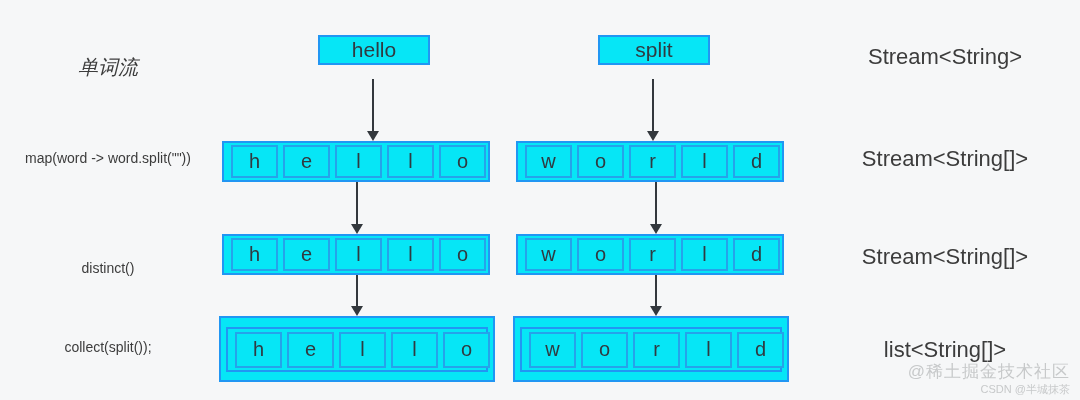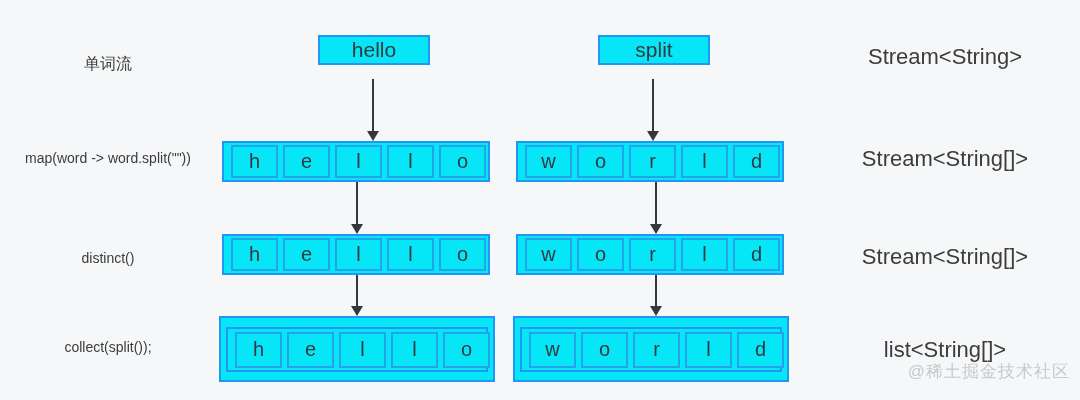--- a/index.html
+++ b/index.html
@@ -54,37 +54,37 @@
     position:absolute; left:-6px; width:0; height:0;
     border-left:6px solid transparent; border-right:6px solid transparent;
     border-top:10px solid var(--arrow,#33383d);
   }
 
   
   .left-label {
     position:absolute; left:8px; width:200px; text-align:center;
     color:var(--label-text,#3c3c3c); font-size:14px; white-space:nowrap;
   }
-  .left-label.cn { font-size:16px; }
+  .left-label.cn { font-size:20px;font-style:italic; }
   .right-label {
     position:absolute; left:820px; width:250px; text-align:center;
     color:var(--label-text,#3c3c3c); font-size:22px; white-space:nowrap;
   }
 
   
   .watermark { position:absolute; right:10px; top:361px; text-align:right; line-height:1.25; }
   .watermark .wm1 { font-size:17px; letter-spacing:1px; color:var(--watermark,#c7c9ca); }
   .watermark .wm2 { font-size:11px; color:var(--watermark,#c7c9ca); margin-top:1px; }
 </style>
 </head>
 <body>
 
 <div class="left-label cn" style="top:54px">单词流</div>
 <div class="left-label" style="top:150px">map(word -&gt; word.split(""))</div>
-<div class="left-label" style="top:250px">distinct()</div>
+<div class="left-label" style="top:260px">distinct()</div>
 <div class="left-label" style="top:339px">collect(split());</div>
 
 <div class="right-label" style="top:44px">Stream&lt;String&gt;</div>
 <div class="right-label" style="top:146px">Stream&lt;String[]&gt;</div>
 <div class="right-label" style="top:244px">Stream&lt;String[]&gt;</div>
 <div class="right-label" style="top:337px">list&lt;String[]&gt;</div>
 
 <div class="word-box abs" style="left:318px;top:35px">
   <span>hello</span>
 </div>
@@ -161,13 +161,14 @@
     <div class="line" style="top:0;height:31px"></div>
     <div class="head" style="top:31px"></div>
   </div>
 <div class="arrow" style="left:656px;top:275px;height:41px">
     <div class="line" style="top:0;height:31px"></div>
     <div class="head" style="top:31px"></div>
   </div>
 
 <div class="watermark">
   <div class="wm1">@稀土掘金技术社区</div>
+  <div class="wm2">CSDN @半城抹茶</div>
 </div>
 
 </body></html>

